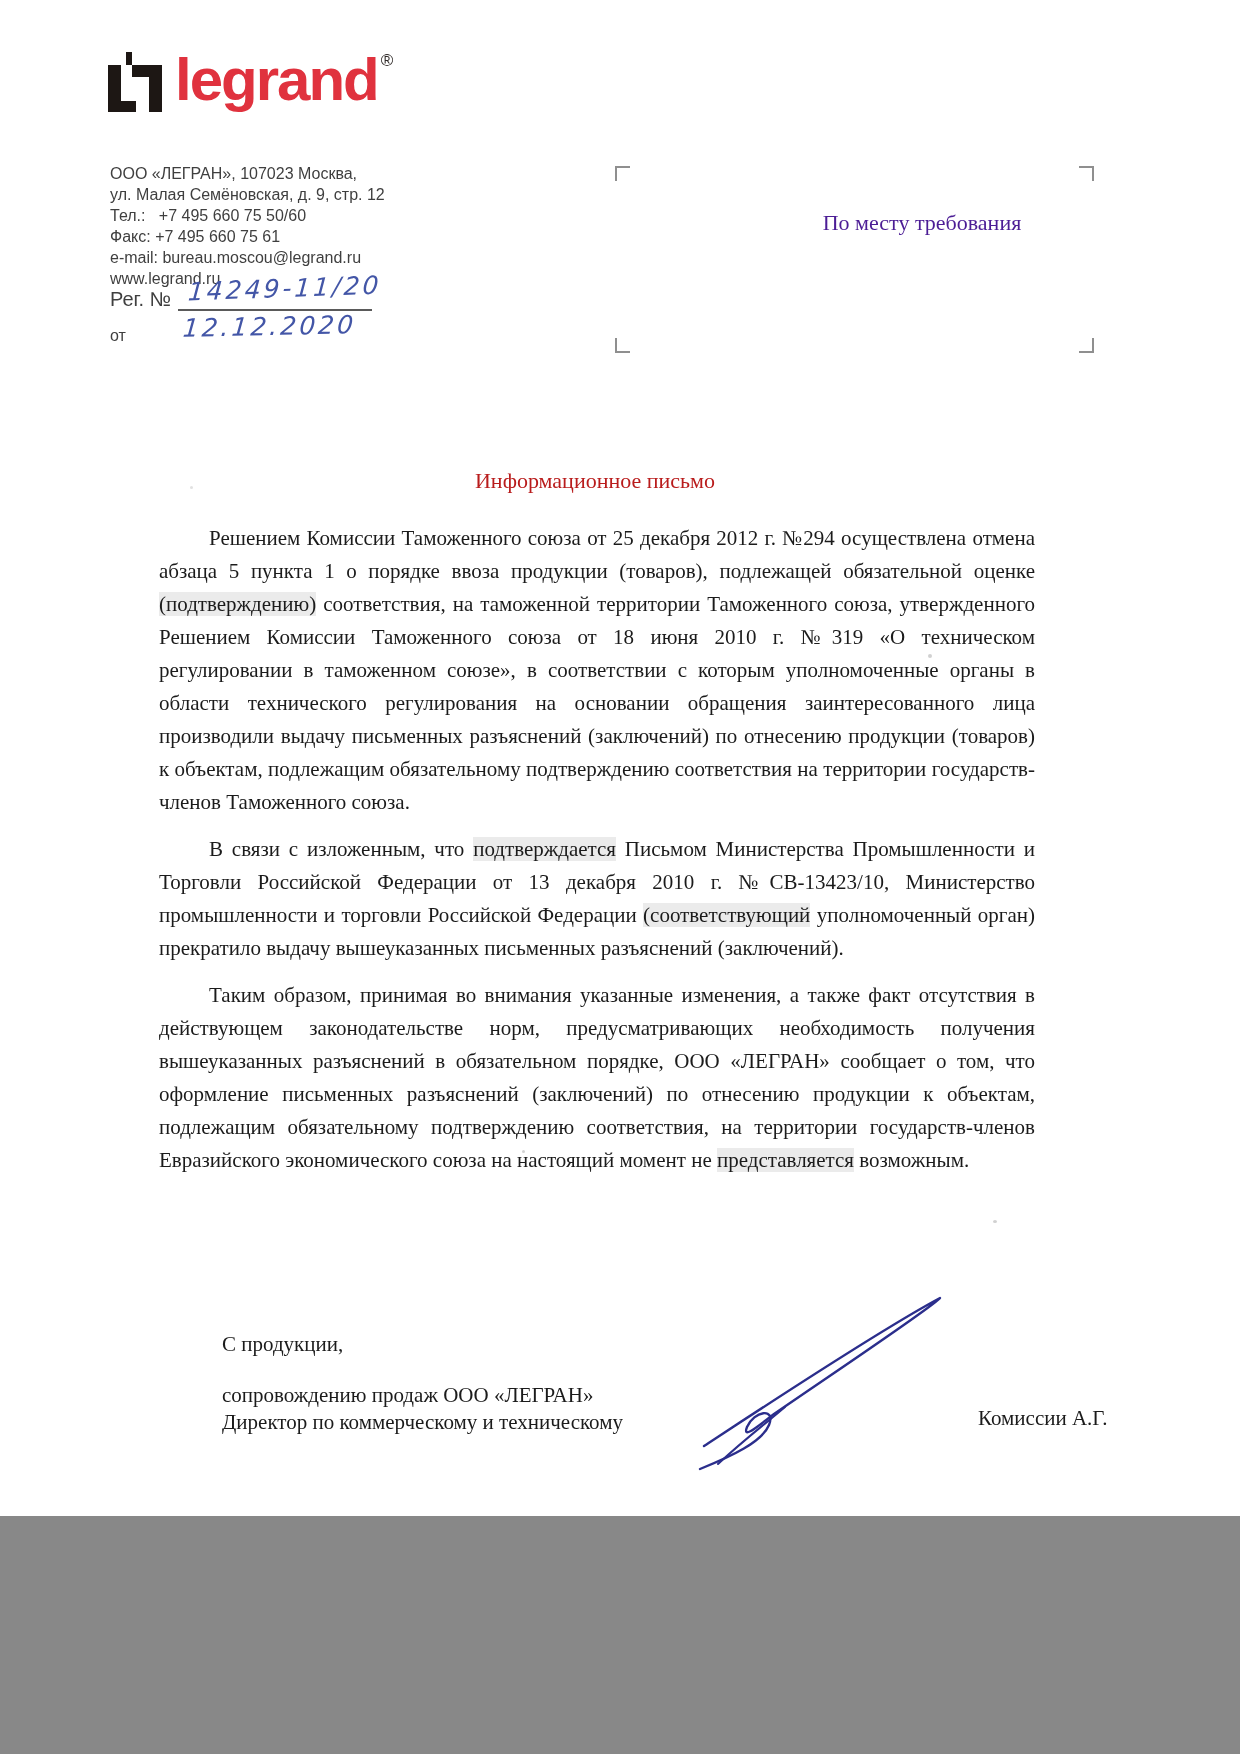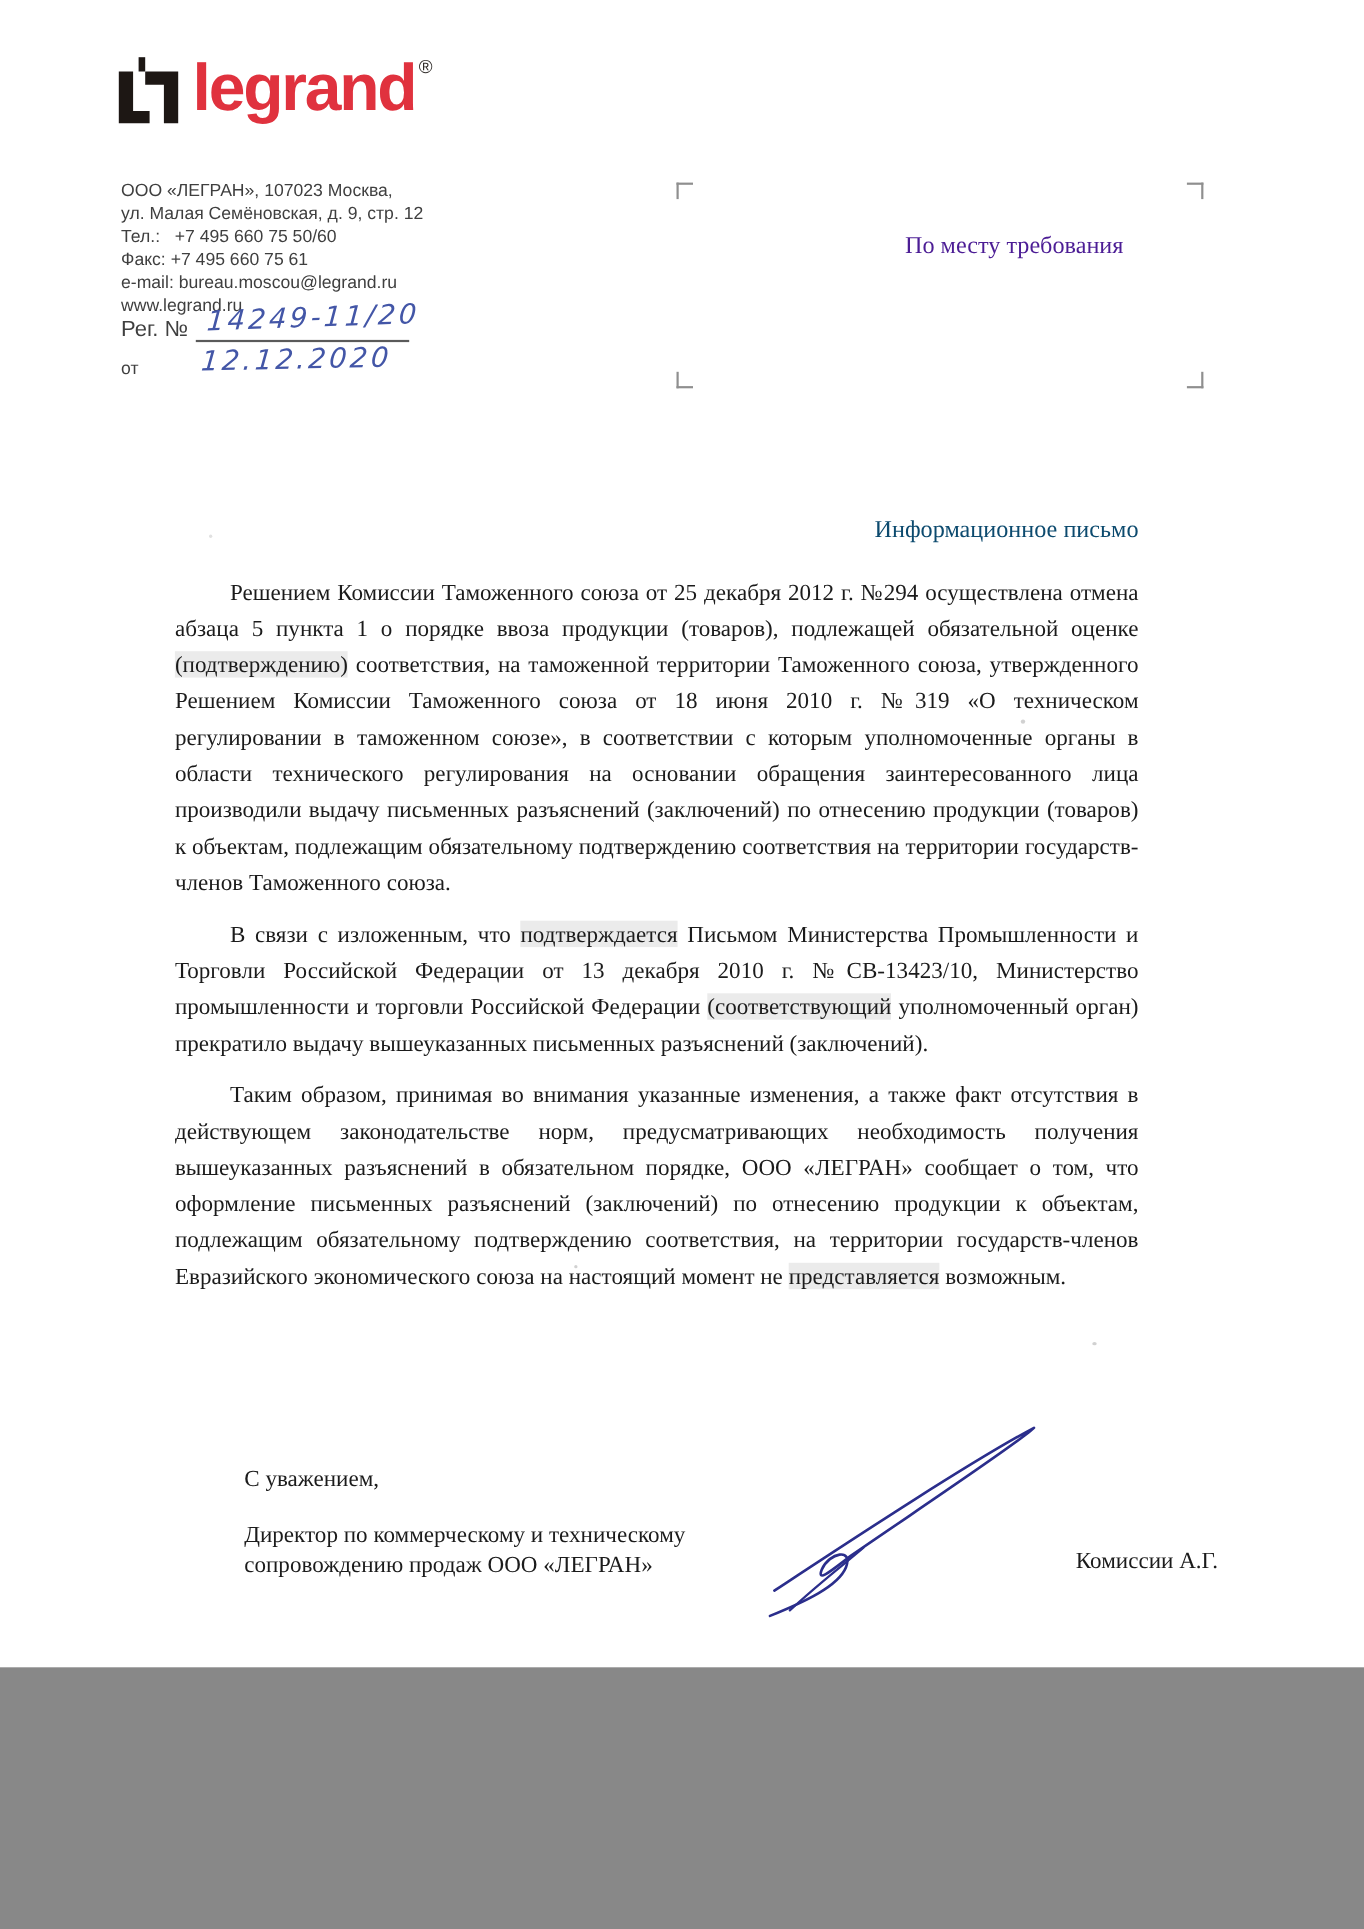--- a/index.html
+++ b/index.html
@@ -61,21 +61,21 @@
     letter-spacing:3px;
     transform:rotate(-2deg) skewX(-6deg);
     white-space:pre;
   }
   .hand-reg{left:188px;top:274px;}
   .hand-date{left:183px;top:312px;transform:rotate(-1.2deg) skewX(-6deg);}
   .reg-line{position:absolute;left:178px;top:309px;width:194px;height:2px;background:#5a5a5a;}
   
   .title{
     position:absolute;left:155px;top:468px;width:880px;
-    text-align:right;font-size:22px;color:#0c4a6e;
+    text-align:center;font-size:22px;color:#b91c1c;
   }
   .body-text{position:absolute;left:155px;top:522px;width:880px;}
   .body-par{
     margin:0 0 14px 4px;
     font-size:21px;line-height:33px;
     text-align:justify;text-indent:50px;
   }
   .hl{background:#ebebeb;}
   .closing{position:absolute;left:222px;top:1332px;font-size:21px;}
   .signer-title{position:absolute;left:222px;top:1382px;font-size:21px;line-height:27px;}
@@ -125,24 +125,24 @@
   <div class="hand hand-date">12.12.2020</div>
 
   <div class="title">Информационное письмо</div>
 
   <div class="body-text">
     <p class="body-par">Решением Комиссии Таможенного союза от 25 декабря 2012 г. №294 осуществлена отмена абзаца 5 пункта 1 о порядке ввоза продукции (товаров), подлежащей обязательной оценке <span class="hl">(подтверждению)</span> соответствия, на таможенной территории Таможенного союза, утвержденного Решением Комиссии Таможенного союза от 18 июня 2010 г. №319 «О техническом регулировании в таможенном союзе», в соответствии с которым уполномоченные органы в области технического регулирования на основании обращения заинтересованного лица производили выдачу письменных разъяснений (заключений) по отнесению продукции (товаров) к объектам, подлежащим обязательному подтверждению соответствия на территории государств-членов Таможенного союза.</p>
     <p class="body-par">В связи с изложенным, что <span class="hl">подтверждается</span> Письмом Министерства Промышленности и Торговли Российской Федерации от 13 декабря 2010 г. №СВ-13423/10, Министерство промышленности и торговли Российской Федерации <span class="hl">(соответствующий</span> уполномоченный орган) прекратило выдачу вышеуказанных письменных разъяснений (заключений).</p>
     <p class="body-par">Таким образом, принимая во внимания указанные изменения, а также факт отсутствия в действующем законодательстве норм, предусматривающих необходимость получения вышеуказанных разъяснений в обязательном порядке, ООО «ЛЕГРАН» сообщает о том, что оформление письменных разъяснений (заключений) по отнесению продукции к объектам, подлежащим обязательному подтверждению соответствия, на территории государств-членов Евразийского экономического союза на настоящий момент не <span class="hl">представляется</span> возможным.</p>
   </div>
 
-  <div class="closing">С уважением,</div>
+  <div class="closing">С продукции,</div>
   <div class="signer-title">
+    <div>сопровождению продаж ООО «ЛЕГРАН»</div>
     <div>Директор по коммерческому и техническому</div>
-    <div>сопровождению продаж ООО «ЛЕГРАН»</div>
   </div>
 
   <svg class="signature" viewBox="0 0 268 188" xmlns="http://www.w3.org/2000/svg">
     <path d="M 16 160
              C 80 118, 192 44, 252 12
              C 246 20, 150 84, 86 128
              C 70 140, 54 154, 59 141
              C 66 125, 88 121, 81 139
              C 74 156, 44 170, 12 183" fill="none" stroke="#2b2e8c" stroke-width="2.4" stroke-linecap="round" stroke-linejoin="round" style="stroke:var(--sig-blue,#2b2e8c)"></path>
     <path d="M 30 178 C 58 152, 82 134, 97 121" fill="none" stroke="#2b2e8c" stroke-width="2" stroke-linecap="round" style="stroke:var(--sig-blue,#2b2e8c)"></path>

